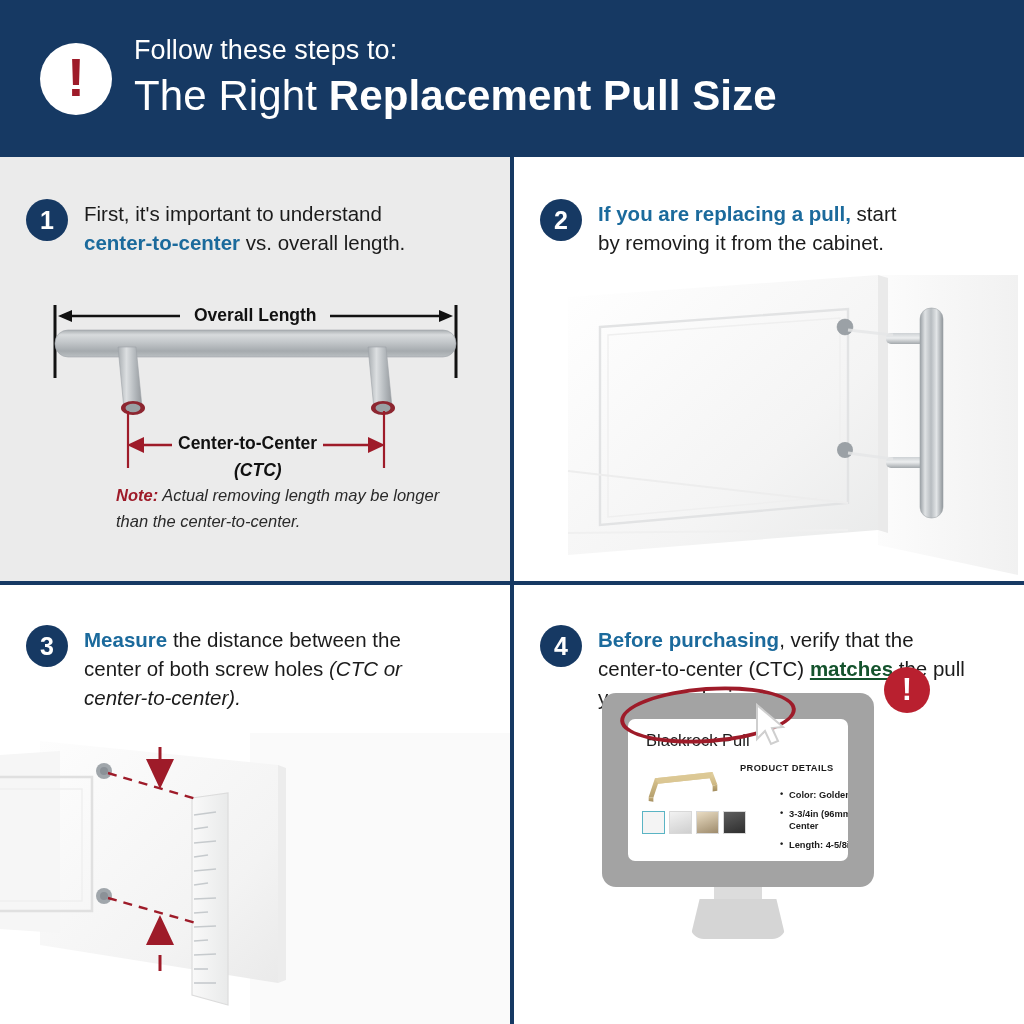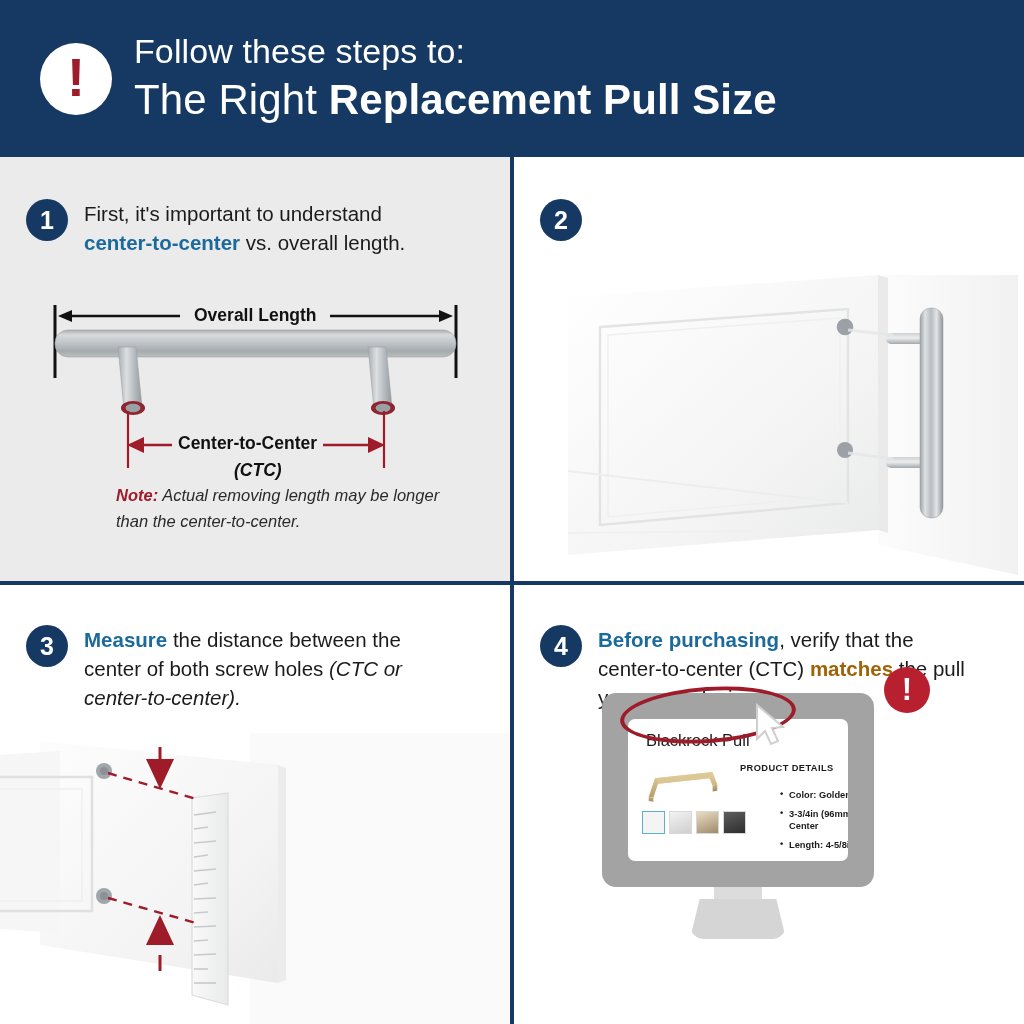--- a/index.html
+++ b/index.html
@@ -25,21 +25,21 @@
     display:flex;align-items:center;justify-content:center;
   }
   .hdr-icon .bang{
     font-size:54px;font-weight:bold;color:#9e1b29;
     line-height:1;letter-spacing:0;
     font-family:"Liberation Sans",sans-serif;
     transform:translateY(-2px);
   }
   .hdr-text{display:flex;flex-direction:column;justify-content:center;}
   .hdr-line1{
-    color:#ffffff;font-size:34px;font-weight:400;line-height:1.18;
+    color:#ffffff;font-size:27px;font-weight:400;line-height:1.18;
     letter-spacing:0.1px;
   }
   .hdr-line2{
     color:#ffffff;font-size:42px;line-height:1.2;font-weight:400;
     margin-top:4px;letter-spacing:0.1px;white-space:nowrap;
   }
   .hdr-line2 b{font-weight:bold;}
 
   
   .grid{position:absolute;left:0;top:157px;width:1024px;height:867px;}
@@ -58,21 +58,21 @@
     width:42px;height:42px;border-radius:50%;background:#163963;
     color:#ffffff;font-size:25px;font-weight:bold;
     display:flex;align-items:center;justify-content:center;
     flex:0 0 auto;line-height:1;
   }
   .step-copy{
     margin-left:16px;font-size:20.5px;line-height:1.42;color:#1b1b1b;
     max-width:360px;
   }
   .blue{color:#1b6a9c;font-weight:bold;}
-  .blue-link{color:#a16207;font-weight:bold;}
+  .blue-link{color:#14532d;font-weight:bold;text-decoration:underline;}
   .ital{font-style:italic;}
 
   
   .diagram{position:absolute;left:0;top:126px;width:480px;height:180px;}
   .note{
     position:absolute;left:116px;top:325px;width:340px;
     font-size:16.5px;font-style:italic;color:#2a2a2a;line-height:1.6;
   }
   .note b{color:#9e1b29;font-weight:bold;}
 
@@ -176,20 +176,21 @@
         <div class="lbl" style="left:172px;top:150px;font-size:17.5px;background:#ebebeb;padding:0 6px;">Center-to-Center</div>
         <div class="lbl" style="left:226px;top:177px;font-size:17.5px;background:#ebebeb;padding:0 8px;font-style:italic;">(CTC)</div>
       </div>
 
       <div class="note"><b>Note:</b><span> Actual removing length may be longer than the center-to-center.</span></div>
     </div>
 
     <div class="panel p2">
       <div class="step-head" style="left:26px;top:42px;">
         <div class="badge">2</div>
+        <div class="step-copy" style="max-width:320px"><span class="blue">If you are replacing a pull,</span><span> start by removing it from the cabinet.</span></div>
       </div>
 
       <svg style="position:absolute;left:34px;top:118px;" width="470" height="300" viewBox="0 0 470 300">
         <defs>
           <linearGradient id="doorG" x1="0" y1="0" x2="1" y2="1">
             <stop offset="0%" stop-color="#ffffff"></stop>
             <stop offset="65%" stop-color="#f4f4f4"></stop>
             <stop offset="100%" stop-color="#e9eaea"></stop>
           </linearGradient>
           <linearGradient id="wallG" x1="0" y1="0" x2="1" y2="0">

